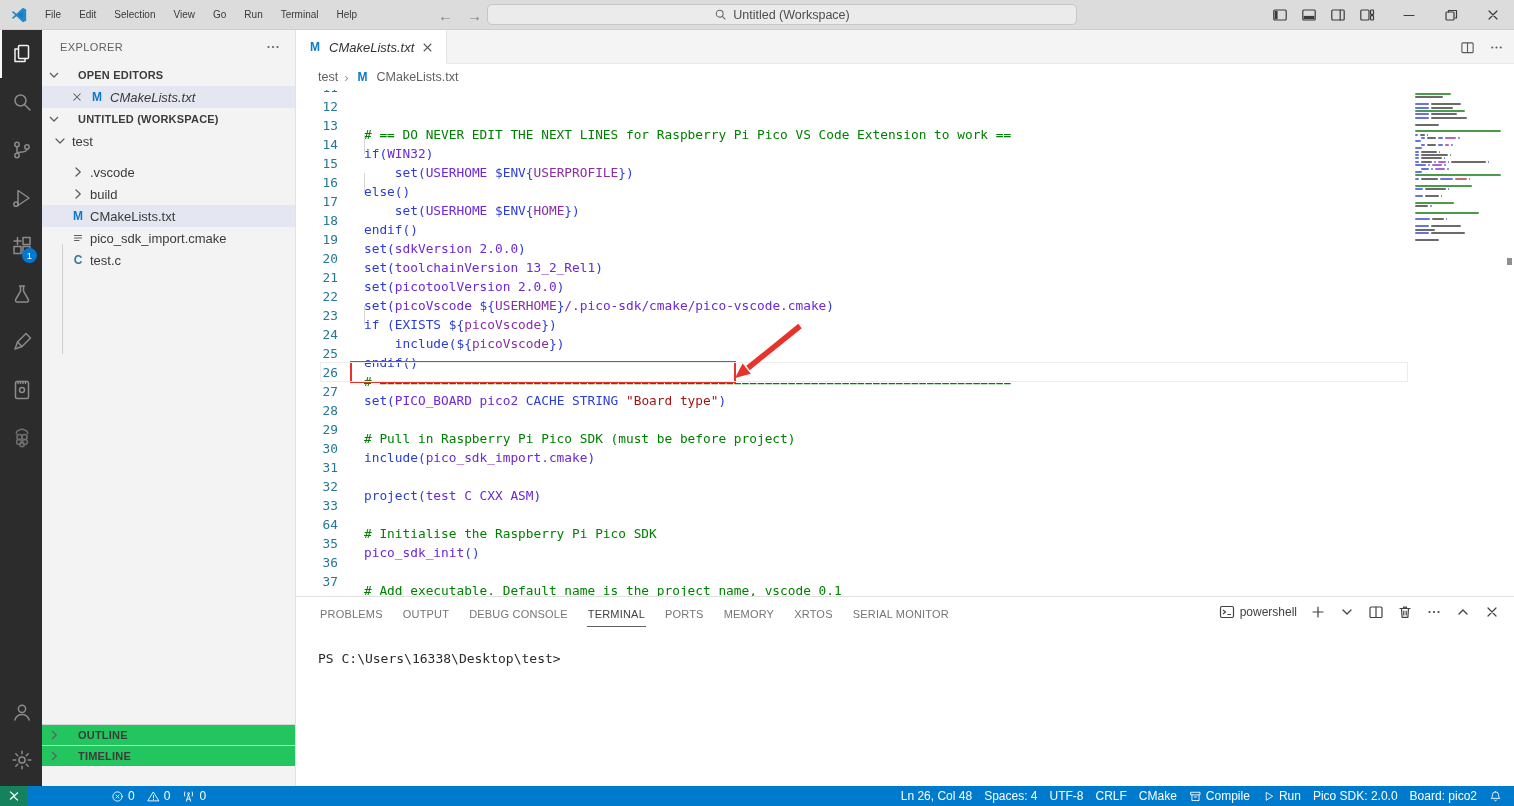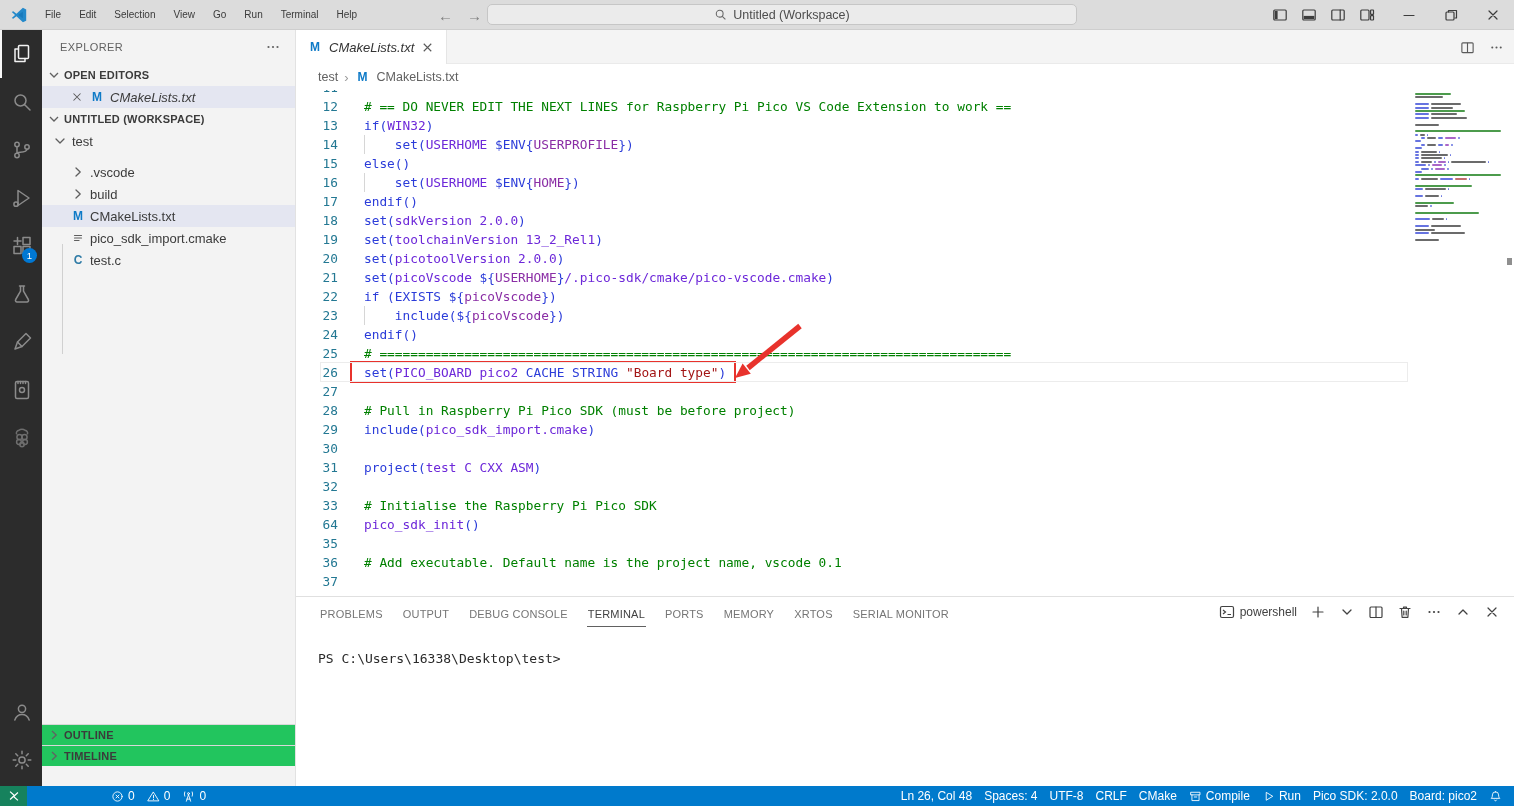--- a/index.html
+++ b/index.html
@@ -23,21 +23,21 @@
   .ab-item { width:42px; height:48px; display:flex; align-items:center; justify-content:center; color:#8b8b8b; position:relative; border-left:2px solid transparent; }
   .ab-item.active { color:#f2f2f2; border-left:2px solid #f8f8f8; }
   .ab-item svg, .ab-item .glyph { width:24px; height:24px; }
   .ab-badge { position:absolute; right:5px; bottom:7px; min-width:15px; height:15px; border-radius:8px; background:#0078d4; color:#fff; font-size:9.5px; display:flex; align-items:center; justify-content:center; }
   .ab-bottom { position:absolute; bottom:2px; left:0; width:42px; }
 
   
   .sidebar { position:absolute; left:42px; top:30px; width:254px; height:756px; background:#f3f3f3; border-right:1px solid #e2e2e2; font-size:13px; }
   .sidebar-header { height:34px; display:flex; align-items:center; padding:0 14px 0 18px; font-size:11px; letter-spacing:.4px; color:#616161; }
   .sidebar-header .spacer { flex:1; }
-  .sec-head { height:22px; display:flex; align-items:center; gap:2px; font-weight:bold; font-size:11px; color:#3b3b3b; padding-left:4px; letter-spacing:.2px; }
+  .sec-head { height:22px; display:flex; align-items:center; gap:16px; font-weight:bold; font-size:11px; color:#3b3b3b; padding-left:4px; letter-spacing:.2px; }
   .sec-head svg { width:16px; height:16px; color:#616161; }
   .oe-item { height:22px; display:flex; align-items:center; background:#e4e6f1; padding-left:28px; gap:5px; }
   .oe-item .close-x { color:#5a5a5a; width:14px; height:14px; }
   .tree { position:relative; }
   .tree-row { height:22px; display:flex; align-items:center; gap:4px; }
   .tree-row.selected { background:#e4e6f1; }
   .tree-row svg { width:16px; height:16px; color:#5f5f5f; }
   .ficon { width:16px; text-align:center; font-weight:bold; font-size:12px; }
   .ficon.m { color:#0e7ac7; }
   .ficon.c { color:#2f7ba6; }
@@ -52,21 +52,21 @@
   .tab .title { font-style:italic; }
   .tab .close-x, .editor-actions svg { width:15px; height:15px; color:#5a5a5a; }
   .editor-actions { position:absolute; right:10px; top:0; height:34px; display:flex; align-items:center; gap:14px; color:#5a5a5a; }
   .breadcrumb { height:26px; display:flex; align-items:center; gap:6px; padding-left:22px; font-size:12.5px; color:#616161; background:#fff; }
   .breadcrumb .sep { color:#9a9a9a; font-size:13px; }
 
   .code-wrap { position:relative; height:542px; overflow:hidden; }
   .code-lines { position:absolute; left:0; top:-12px; right:0; }
   .crow { height:19px; display:flex; position:relative; font:12.8px "DejaVu Sans Mono",monospace; white-space:pre; line-height:19px; }
   .crow .ln { width:42px; text-align:right; color:#237893; flex:none; }
-  .crow .ltext { padding-left:26px; color:#1b1b1b; }
+  .crow .ltext { padding-left:26px; color:#1b1b1b;margin-top:28px; }
   .tk-kw { color:var(--kw); } .tk-var { color:var(--var); } .tk-com { color:var(--com); } .tk-str { color:var(--str); } .tk-pl { color:#6d28d9; }
   .iguide { position:absolute; left:68px; top:0; bottom:0; border-left:1px solid #d6d6d6; }
   .crow.current::after { content:""; position:absolute; left:24px; right:106px; top:-1px; bottom:0; border:1px solid #ececec; pointer-events:none; }
   .redbox { position:absolute; left:54px; top:-2px; width:386px; height:22px; border:2px solid var(--red); }
   .watermark { position:absolute; left:400px; top:296px; font-size:27px; font-weight:bold; letter-spacing:7px; color:rgba(160,160,160,.16); }
 
   .minimap { position:absolute; top:3px; right:9px; width:90px; }
   .mm-row { height:2px; margin-bottom:1.4px; display:flex; }
   .mm-seg { height:2px; margin-right:2px; border-radius:1px; }
   .ruler-mark { position:absolute; right:2px; top:168px; width:5px; height:7px; background:#8f8f8f; }

